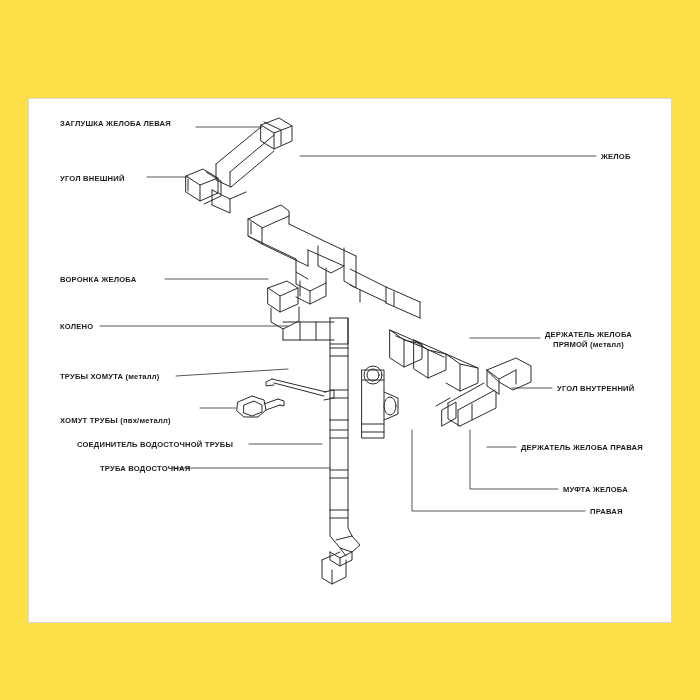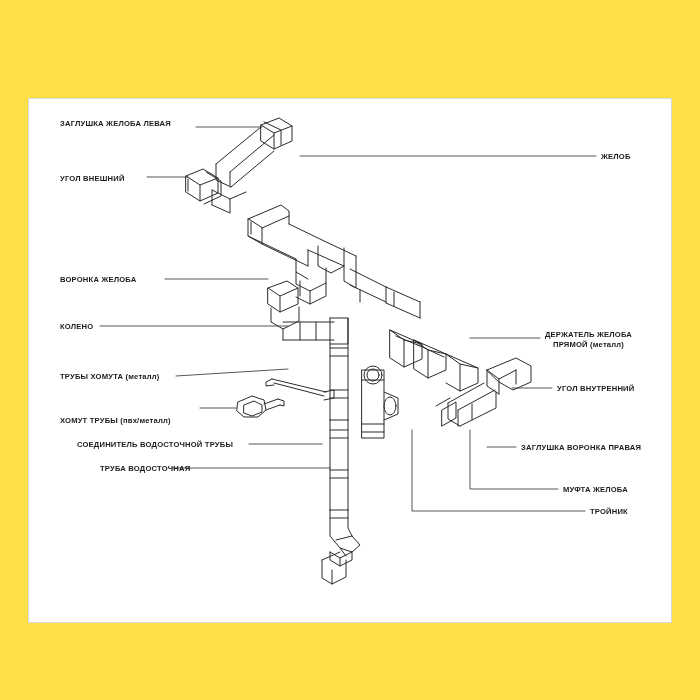--- a/index.html
+++ b/index.html
@@ -243,17 +243,17 @@
   <div class="label" style="left:60px; top:322px;">КОЛЕНО</div>
   <div class="label" style="left:60px; top:372px;">ТРУБЫ ХОМУТА (металл)</div>
   <div class="label" style="left:60px; top:404px;margin-top:12px;">ХОМУТ ТРУБЫ (пвх/металл)</div>
   <div class="label" style="left:77px; top:440px;">СОЕДИНИТЕЛЬ ВОДОСТОЧНОЙ ТРУБЫ</div>
   <div class="label" style="left:60px; top:464px;margin-left:40px;">ТРУБА ВОДОСТОЧНАЯ</div>
 
   <div class="label right" style="left:601px; top:152px;">ЖЕЛОБ</div>
   <div class="label right" style="left:545px; top:330px;">ДЕРЖАТЕЛЬ ЖЕЛОБА
 ПРЯМОЙ (металл)</div>
   <div class="label right" style="left:557px; top:384px;">УГОЛ ВНУТРЕННИЙ</div>
-  <div class="label right" style="left:521px; top:443px;">ЗАГЛУШКА ВОРОНКА ПРАВАЯ</div>
+  <div class="label right" style="left:521px; top:443px;">ДЕРЖАТЕЛЬ ЖЕЛОБА ПРАВАЯ</div>
   <div class="label right" style="left:563px; top:485px;">МУФТА ЖЕЛОБА</div>
-  <div class="label right" style="left:590px; top:507px;">ТРОЙНИК</div>
+  <div class="label right" style="left:590px; top:507px;">ПРАВАЯ</div>
 
 </div>
 
 </body></html>

